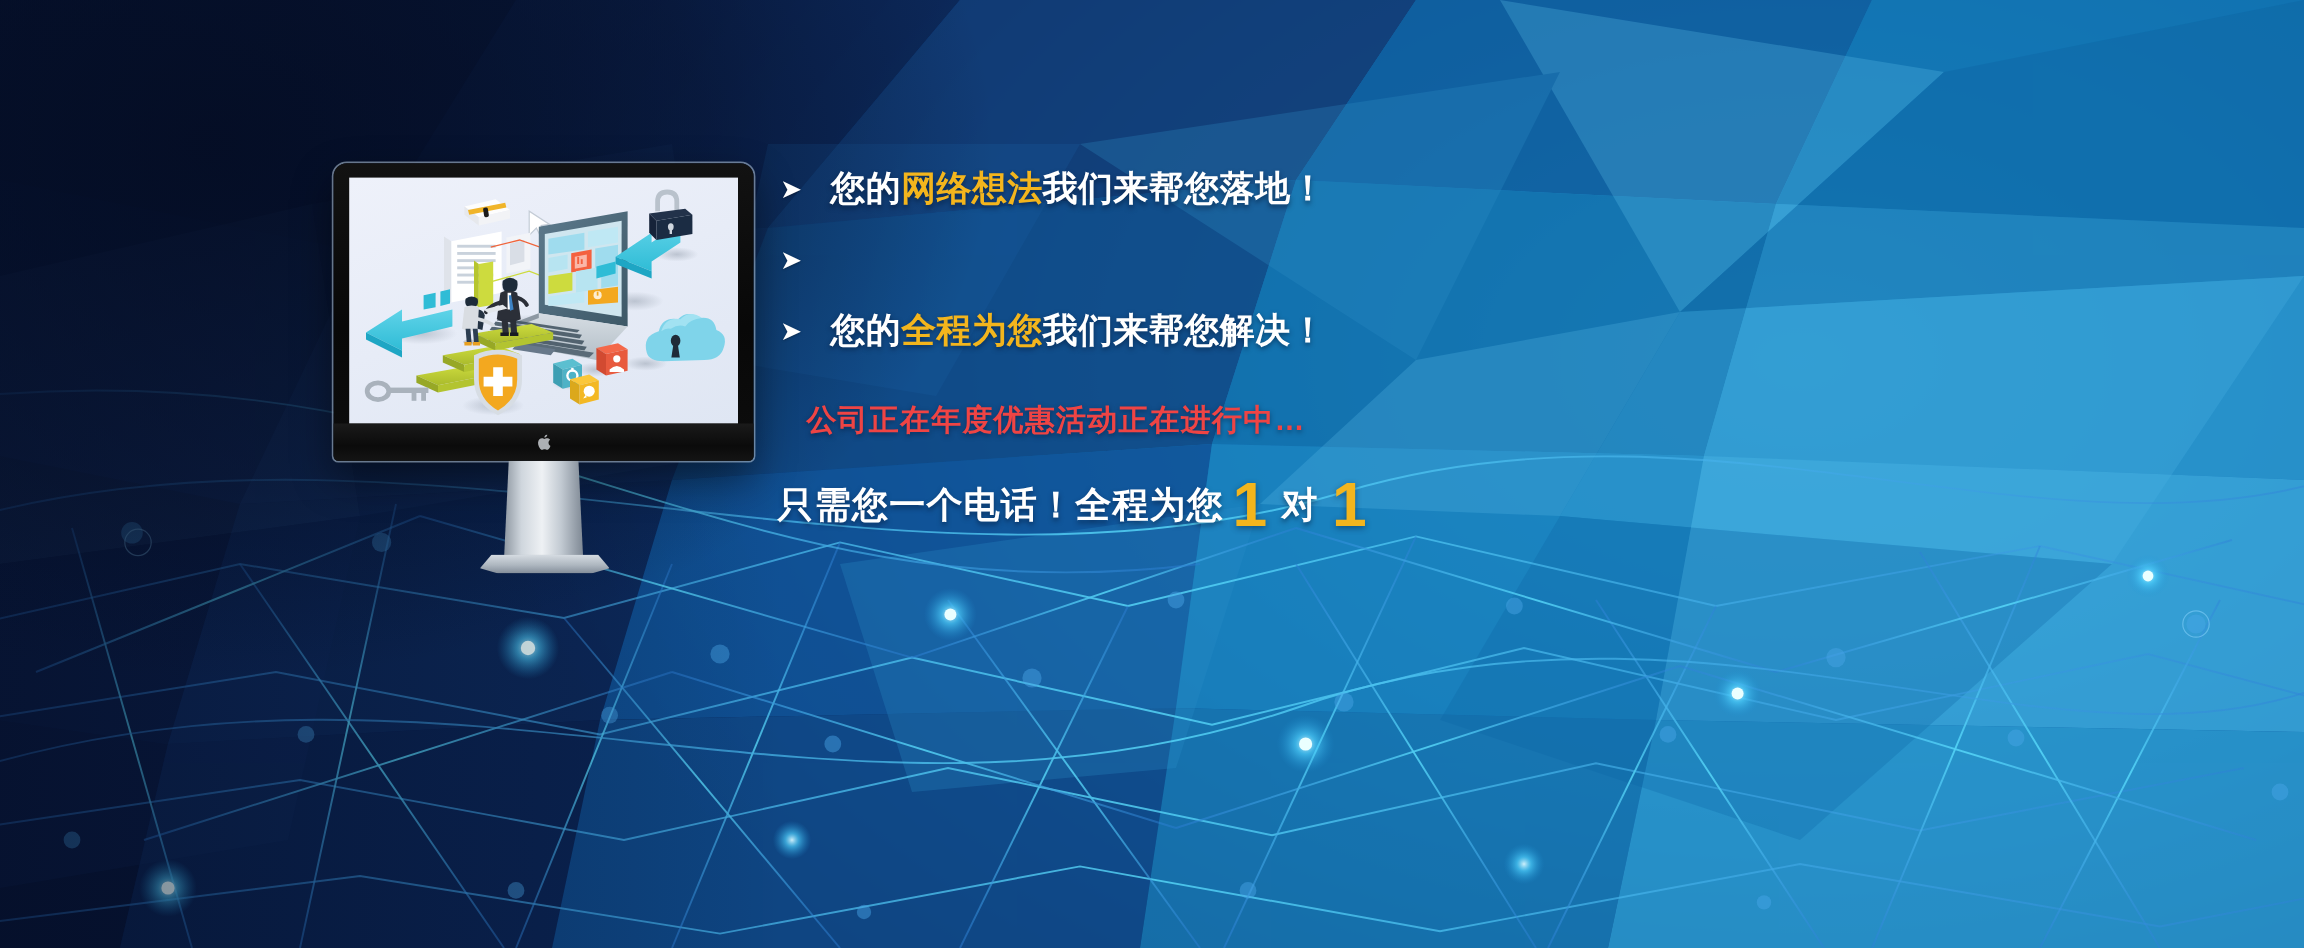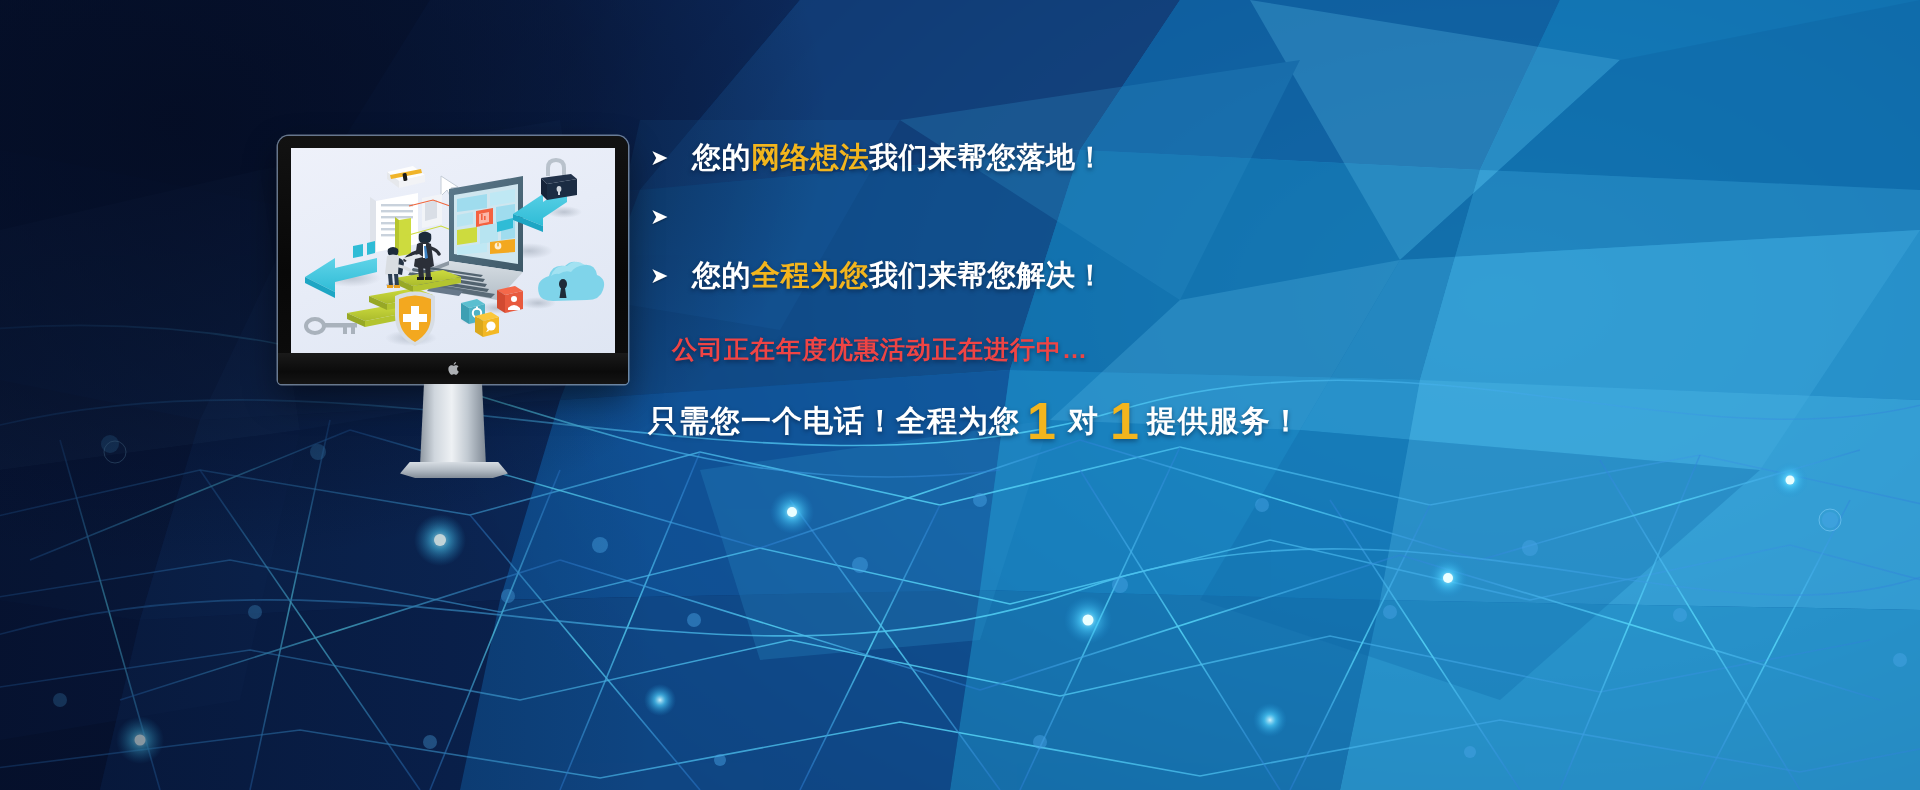--- a/index.html
+++ b/index.html
@@ -506,17 +506,16 @@
       <span class="bullet-text"><span>您的</span><span class="hl">全程为您</span><span>我们来帮您解决！</span></span>
     </div>
 
     <div id="promo-line">公司正在年度优惠活动正在进行中…</div>
 
     <div id="service-line">
       <span>只需您一个电话！全程为您</span>
       <span class="big-num">1</span>
       <span class="mid">对</span>
       <span class="big-num">1</span>
-      <span>提供服务！</span>
     </div>
 
   </div>
 </div>
 
 </body></html>

